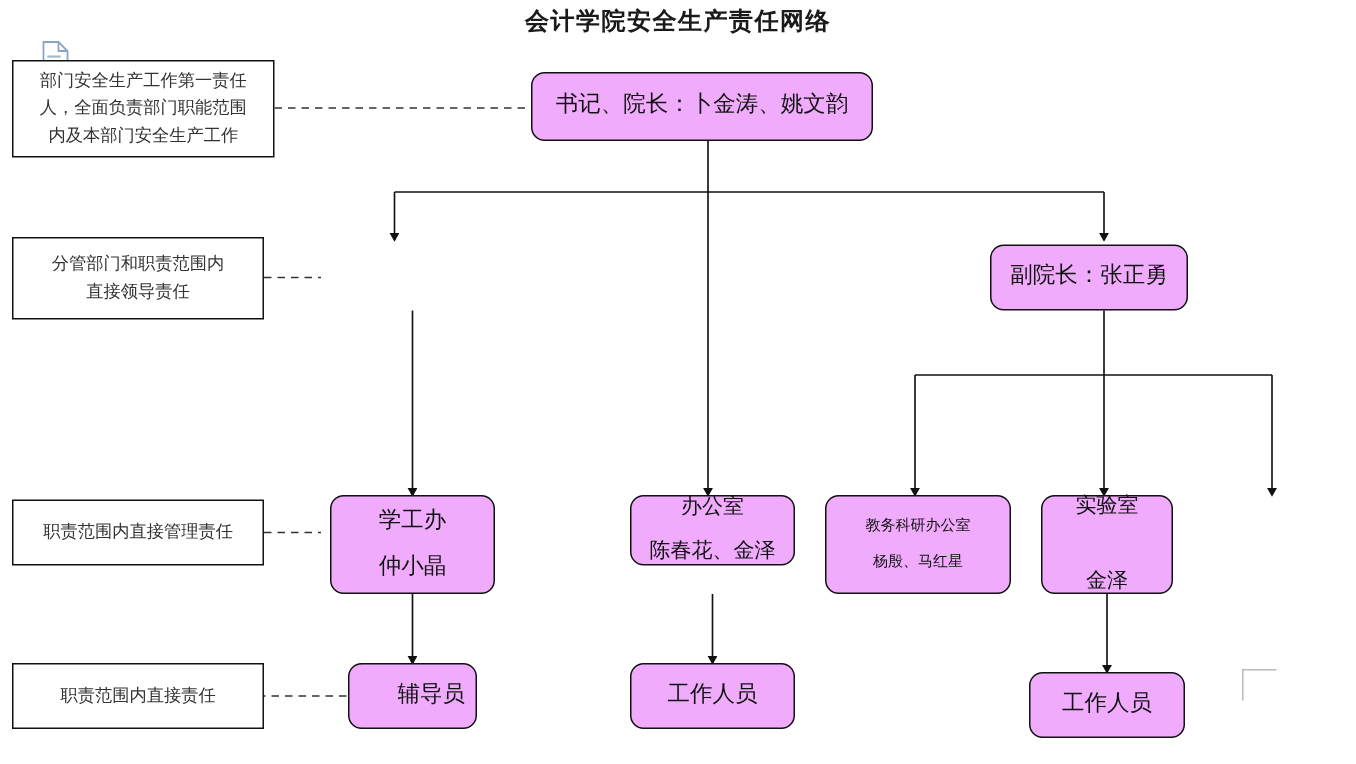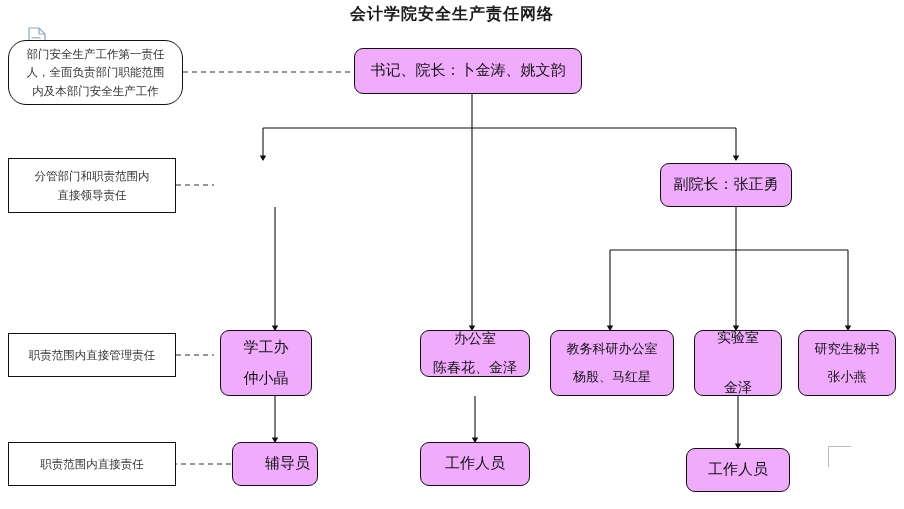--- a/index.html
+++ b/index.html
@@ -67,41 +67,40 @@
     justify-content: center;
     color: #333333;
     text-align: center;
     font-size: 11.5px;
     line-height: 1.6;
     padding: 2px 6px;
   }
   .note .ln { display: block; }
   .note.justify {
     text-align: left;
-    border-radius: 18px;
   }
   .doc-icon {
     position: absolute;
     left: 27px;
     top: 27px;
     width: 20px;
     height: 22px;
   }
   .cropmark {
     position: absolute;
     left: 828px;
     top: 446px;
     width: 22px;
     height: 20px;
     border-left: 1.5px solid #bbbbbb;
     border-top: 1.5px solid #bbbbbb;
   }
   .fs15 { font-size: 15px; }
   .fs14 { font-size: 14px; }
-  .fs13 { font-size: 13px; }
+  .fs13 { font-size: 10px; }
 </style>
 </head>
 <body>
 
 <div id="page">
 
   <div class="title">会计学院安全生产责任网络</div>
 
   <svg id="svg-layer" viewBox="0 0 904 509" xmlns="http://www.w3.org/2000/svg">
     <defs>
@@ -167,44 +166,40 @@
 
   <div class="node fs15" style="left:354px; top:48px; width:228px; height:46px;">
     <span class="ln">书记、院长：卜金涛、姚文韵</span>
   </div>
 
 
   <div class="node fs15" style="left:660px; top:163px; width:132px; height:44px;">
     <span class="ln">副院长：张正勇</span>
   </div>
 
-  <div class="node two-line fs15" style="left:220px; top:330px; width:92px; height:66px;">
+  <div class="node two-line fs15" style="left:220px; top:330px; width:110px; height:66px;">
     <span class="ln">学工办</span>
     <span class="ln">仲小晶</span>
   </div>
 
   <div class="node two-line fs14" style="left:420px; top:330px; width:110px; height:47px;justify-content:center;">
     <span class="ln">办公室</span>
     <span class="ln">陈春花、金泽</span>
   </div>
 
   <div class="node two-line fs13" style="left:550px; top:330px; width:124px; height:66px;">
     <span class="ln">教务科研办公室</span>
     <span class="ln">杨殷、马红星</span>
   </div>
 
   <div class="node two-line fs14" style="left:694px; top:330px; width:88px; height:66px;gap:20px;">
     <span class="ln">实验室</span>
     <span class="ln">金泽</span>
   </div>
 
-  <div class="node two-line fs13" style="left:798px; top:330px; width:98px; height:66px;">
-    <span class="ln">研究生秘书</span>
-    <span class="ln">张小燕</span>
-  </div>
 
   <div class="node fs15" style="left:232px; top:442px; width:86px; height:44px;padding-left:25px;">
     <span class="ln">辅导员</span>
   </div>
 
   <div class="node fs15" style="left:420px; top:442px; width:110px; height:44px;">
     <span class="ln">工作人员</span>
   </div>
 
   <div class="node fs15" style="left:686px; top:448px; width:104px; height:44px;">

